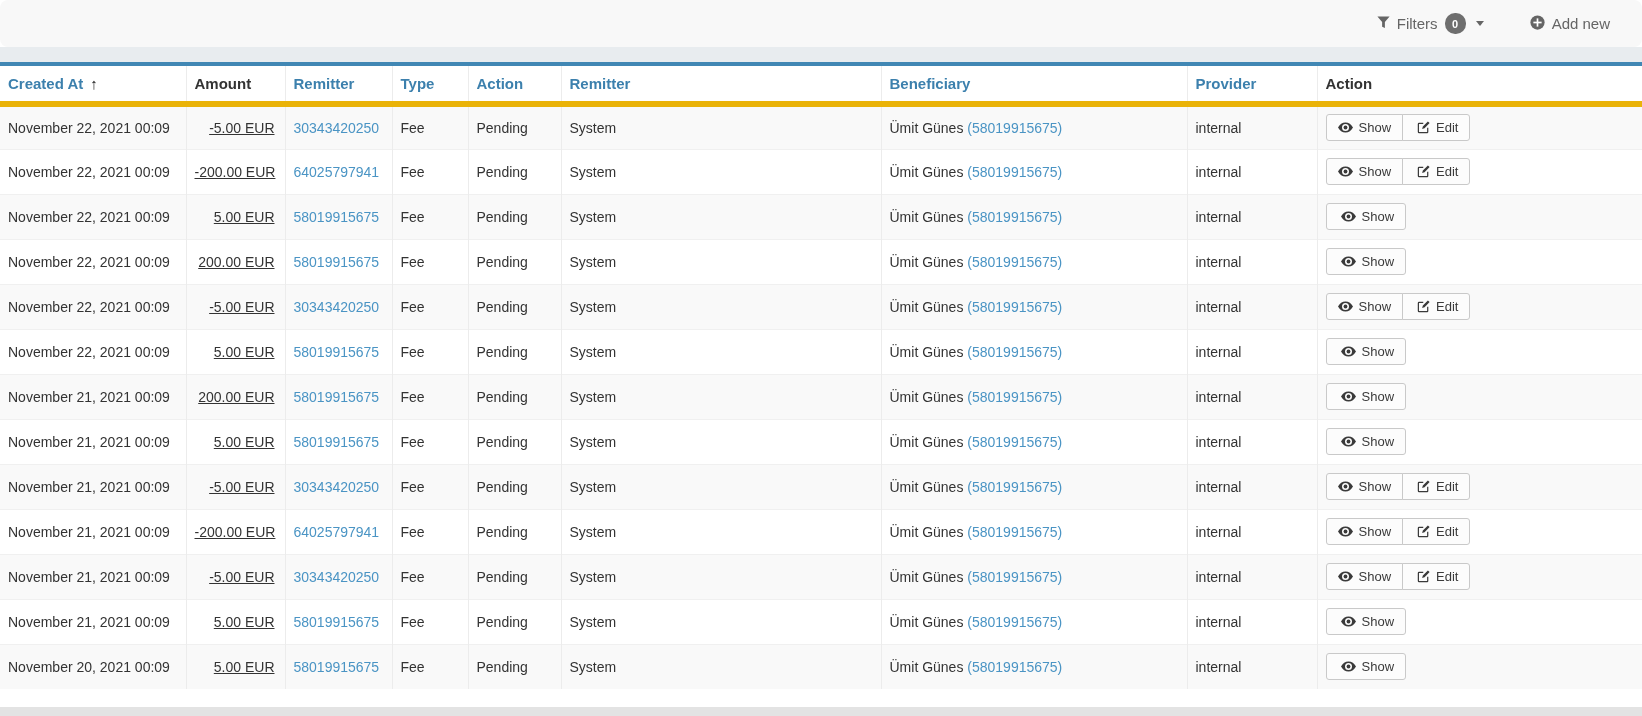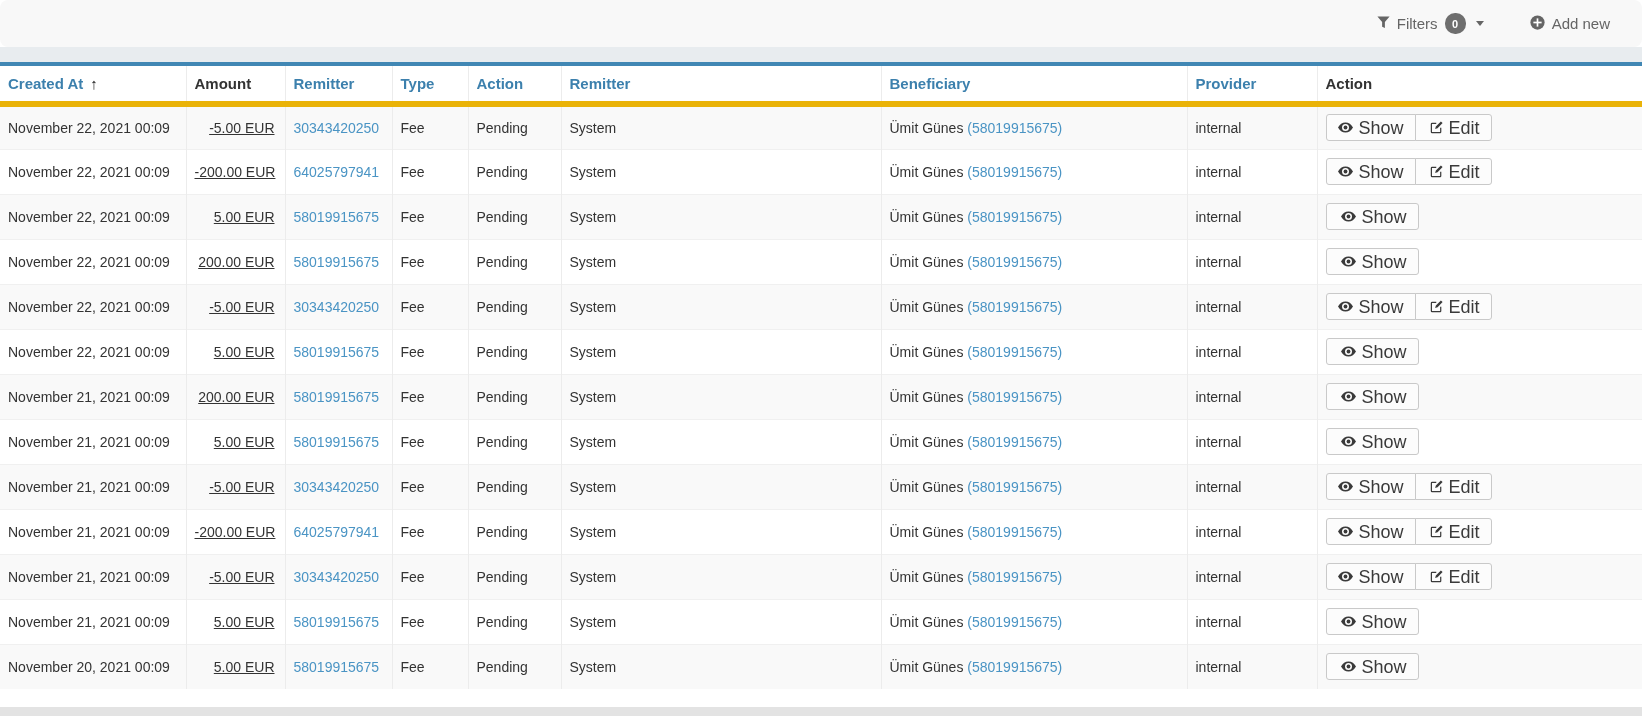--- a/index.html
+++ b/index.html
@@ -49,21 +49,21 @@
   }
   tbody td:last-child { border-right:none; }
   tbody tr.striped td { background:#f9f9f9; }
   td.amount { text-align:right; padding-right:10px;text-decoration:underline; }
   a.link { color:var(--link-blue,#4a94c4); text-decoration:none; cursor:pointer; }
 
   .btn-group { display:inline-flex; }
   .btn {
     display:inline-flex; align-items:center; gap:6px;
     background:#fcfcfc; border:1px solid #c9c9c9; color:#3a3a3a;
-    font-family:inherit; font-size:18px; padding:4px 11px; height:27px;
+    font-family:inherit; font-size:13px; padding:4px 11px; height:27px;
     cursor:pointer; line-height:1;
   }
   .btn + .btn { margin-left:-1px; }
   .btn:first-child { border-radius:3px 0 0 3px; }
   .btn:last-child { border-radius:0 3px 3px 0;padding-left:14px; }
   .btn:only-child { border-radius:3px; }
   .btn .icon { display:inline-flex; align-items:center; }
 
   .bottom-scrollbar {
     position:absolute; left:0; bottom:0; width:100%; height:9px;

